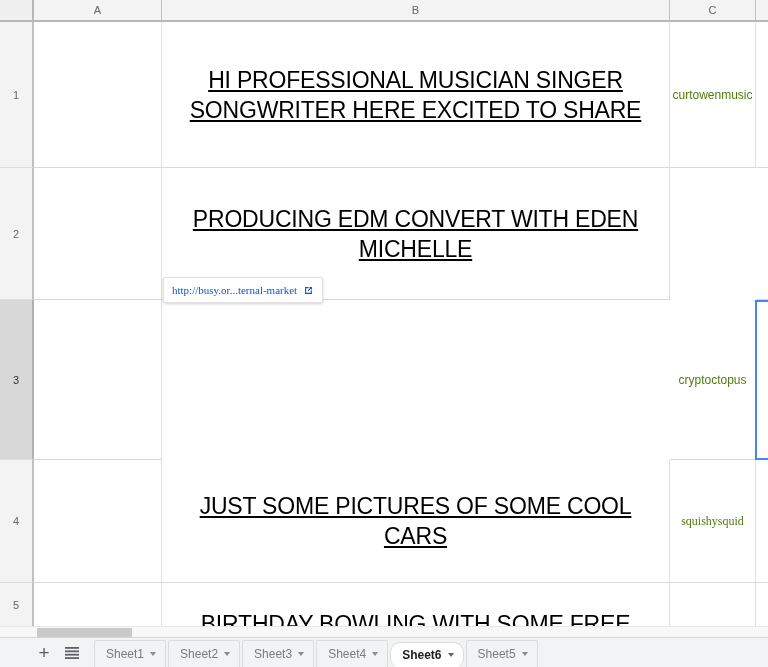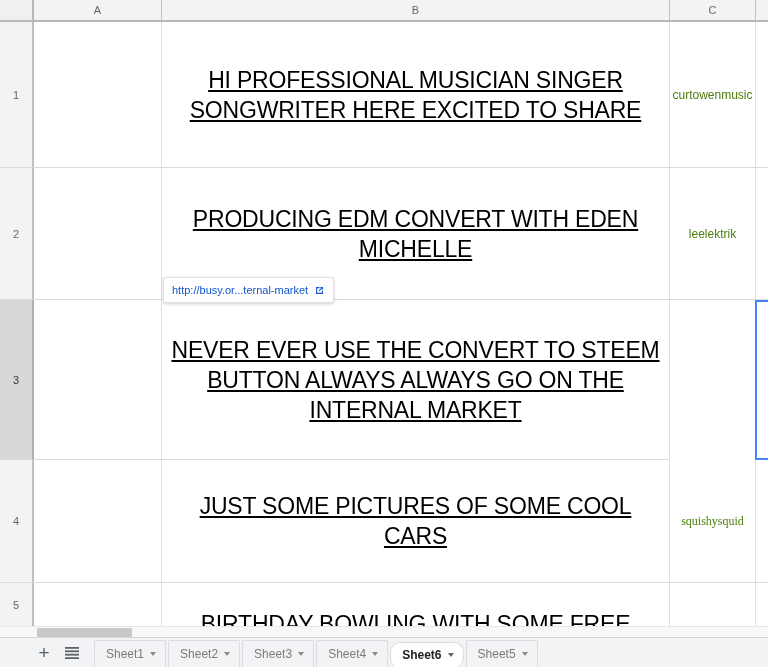--- a/index.html
+++ b/index.html
@@ -131,20 +131,21 @@
     background: #ffffff;
     border: 1px solid #e0e0e0;
     border-radius: 2px;
     box-shadow: 0 1px 3px rgba(0,0,0,0.18);
     height: 24px;
     padding: 0 8px;
     display: flex;
     align-items: center;
     gap: 6px;
     z-index: 9;
+    font-family: Liberation Serif, serif;
   }
   .link-chip .chip-text {
     font-size: 11px;
     color: #1155cc;
     white-space: nowrap;
   }
   .link-chip .chip-icon {
     display: inline-flex;
     width: 11px;
     height: 11px;
@@ -277,40 +278,37 @@
       <div class="cell-text">curtowenmusic</div>
     </div>
     <div class="cell cell-d" style="left:756px;top:22px;width:12px;height:146px;border-right:none;"></div>
 
     <div class="cell cell-a" style="left:34px;top:168px;width:128px;height:132px;">
       <div class="cell-text"></div>
     </div>
     <div class="cell cell-b" style="left:162px;top:168px;width:508px;height:132px;">
       <div class="cell-text">PRODUCING EDM CONVERT WITH EDEN MICHELLE</div>
     </div>
-    <div class="cell cell-c" style="left:670px;top:168px;width:86px;height:132px;">
-      <div class="cell-text">leelektrik</div>
-    </div>
     <div class="cell cell-d" style="left:756px;top:168px;width:12px;height:132px;border-right:none;"></div>
 
     <div class="link-chip" style="left:163px;top:277px;">
       <span class="chip-text">http://busy.or...ternal-market</span>
       <span class="chip-icon">
         <svg viewBox="0 0 16 16" width="11" height="11" aria-hidden="true">
           <path d="M3 3 h5 v1.6 H4.6 v6.8 h6.8 V8 H13 v5 H3 Z" fill="#1155cc"></path>
           <path d="M9.3 3 H13 v3.7 h-1.5 V5.6 L7.9 9.2 6.8 8.1 10.4 4.5 H9.3 Z" fill="#1155cc"></path>
         </svg>
       </span>
     </div>
 
     <div class="cell cell-a" style="left:34px;top:300px;width:128px;height:160px;">
       <div class="cell-text"></div>
     </div>
-    <div class="cell cell-b" style="left:162px;top:300px;width:508px;height:160px;">
-      <div class="cell-text">NEVER EVER USE THE CONVERT TO STEEM BUTTON ALWAYS ALWAYS GO ON THE INTERNAL MARKET</div>
+    <div class="cell cell-c" style="left:670px;top:300px;width:86px;height:160px;">
+      <div class="cell-text">cryptoctopus</div>
     </div>
     <div class="cell cell-d" style="left:756px;top:300px;width:12px;height:160px;border-right:none;"></div>
 
     <div class="selection" style="left:755px;top:300px;width:40px;height:160px;"></div>
 
     <div class="cell cell-a" style="left:34px;top:460px;width:128px;height:123px;">
       <div class="cell-text"></div>
     </div>
     <div class="cell cell-b" style="left:162px;top:460px;width:508px;height:123px;">
       <div class="cell-text">JUST SOME PICTURES OF SOME COOL CARS</div>

